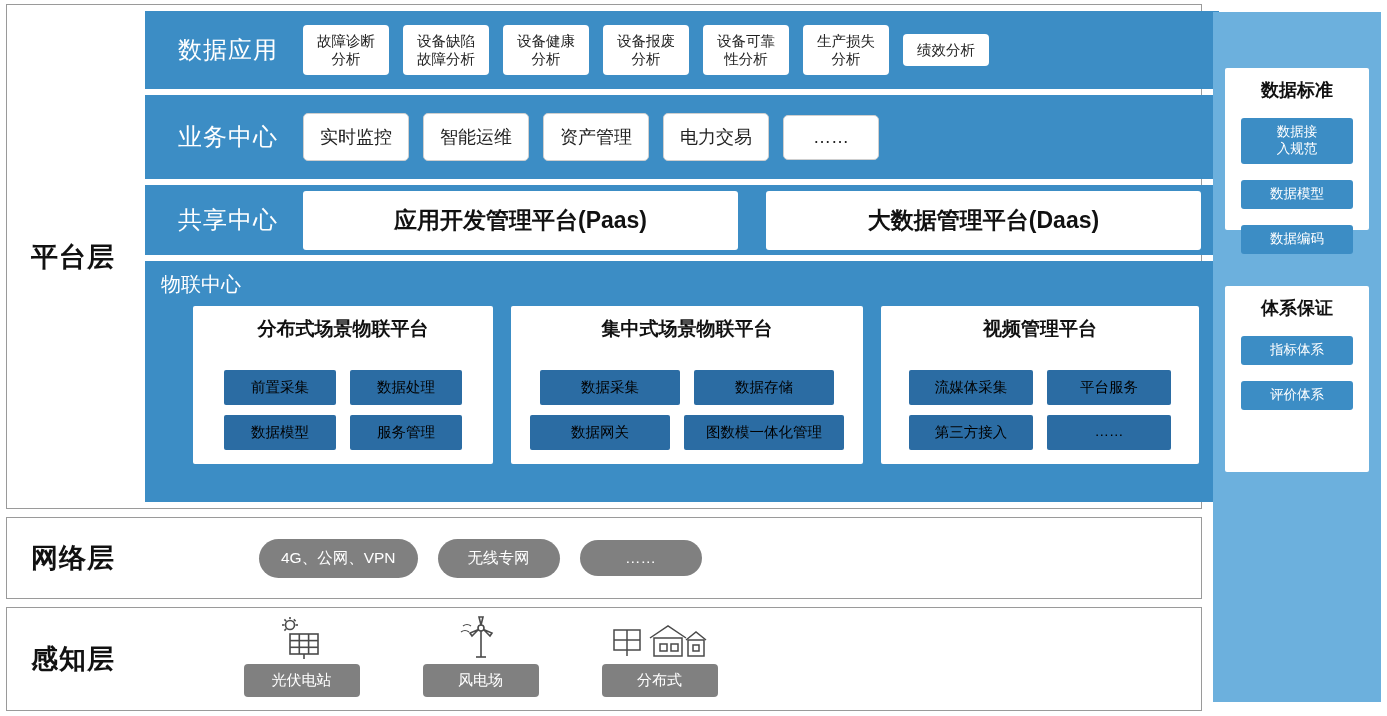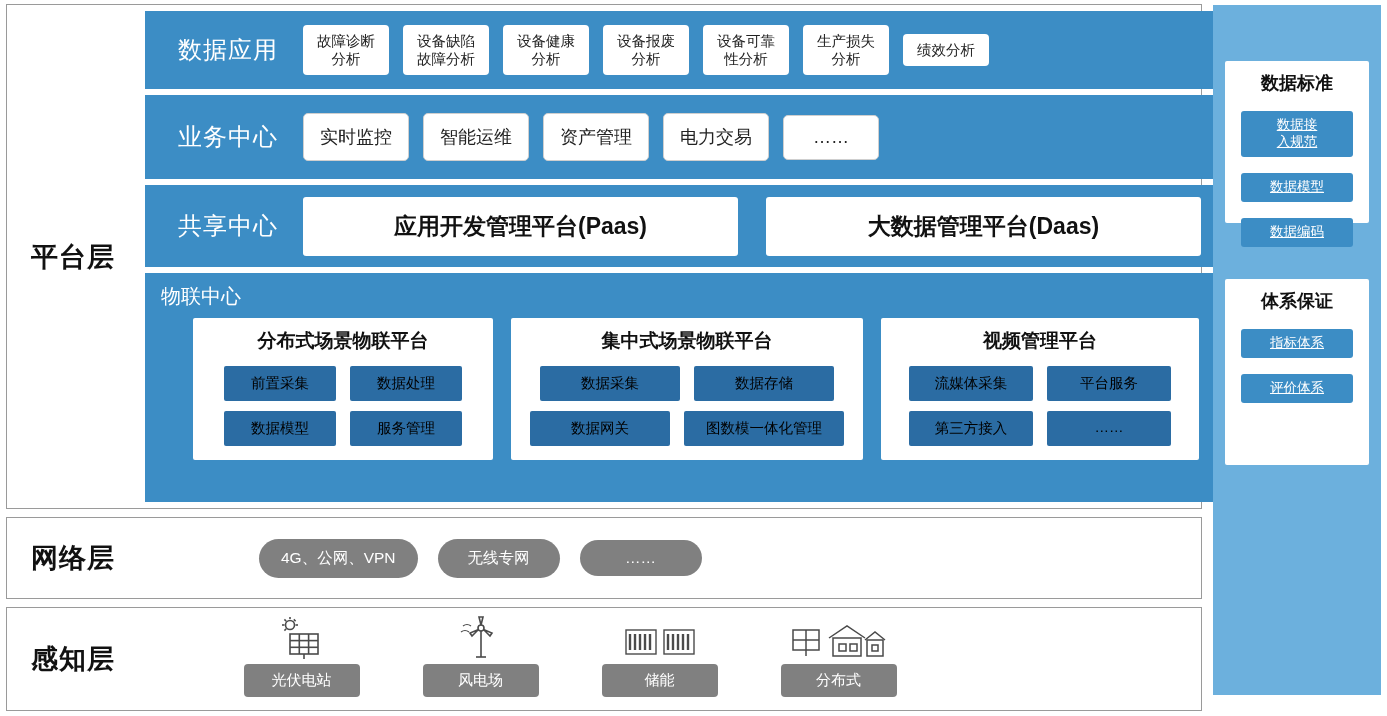--- a/index.html
+++ b/index.html
@@ -106,21 +106,21 @@
     border-radius: 5px;
     font-size: 18px;
     color: #222;
     text-align: center;
     padding: 11px 16px;
     min-width: 96px;
     box-sizing: border-box;
   }
 
   
-  .row-share { height: 82px; padding: 0 8px; }
+  .row-share { height: 70px; padding: 0 8px; }
   .share-items {
     flex: 1 1 auto;
     display: flex;
     flex-direction: row;
     align-items: center;
     gap: 28px;
     padding-right: 10px;
   }
   .platform-big {
     background: #ffffff;
@@ -162,21 +162,21 @@
     flex-direction: column;
     align-items: center;
   }
   .iot-card.c1 { width: 300px; }
   .iot-card.c2 { width: 352px; }
   .iot-card.c3 { width: 318px; }
   .iot-card-title {
     font-size: 19px;
     font-weight: bold;
     color: #111;
-    margin-bottom: 12px;
+    margin-bottom: 28px;
   }
   .iot-grid {
     display: flex;
     flex-wrap: wrap;
     gap: 10px 14px;
     justify-content: center;
     width: 100%;
   }
   .tile-blue {
     background: #2b6ca3;
@@ -261,21 +261,21 @@
     font-size: 15px;
     padding: 7px 0;
     width: 116px;
     text-align: center;
   }
 
   
   .right-col {
     position: absolute;
     left: 1213px;
-    top: 5px;
+    top: 12px;
     width: 168px;
     height: 690px;
     background: #6cb0dd;
     box-sizing: border-box;
     padding: 56px 12px 12px 12px;
   }
   .right-card {
     background: #ffffff;
     border-radius: 2px;
     padding: 10px 10px 14px 10px;
@@ -295,21 +295,20 @@
     background: #3c8dc5;
     color: #ffffff;
     font-size: 13.5px;
     border-radius: 3px;
     padding: 6px 4px;
     margin: 16px auto 11px auto;
     width: 112px;
     line-height: 1.25;
     white-space: pre-line;
     box-sizing: border-box;
-    text-decoration: underline;
   }
 </style>
 </head>
 <body>
 
 <div class="canvas">
 
   <div class="main-col">
 
     <div class="platform-box">
@@ -442,43 +441,20 @@
                 <line x1="28" y1="15" x2="28" y2="41"></line>
                 <line x1="23" y1="41" x2="33" y2="41"></line>
                 <path d="M10 10 q4 -3 8 0" stroke-width="1.2"></path>
                 <path d="M8 16 q4 -3 8 0" stroke-width="1.2"></path>
               </g>
             </svg>
           </div>
           <div class="tag-grey">风电场</div>
         </div>
 
-        <div class="sense-item">
-          <div class="sense-icon">
-            <svg width="80" height="44" viewBox="0 0 80 44">
-              <g stroke="#4a4a4a" stroke-width="1.4" fill="none">
-                <rect x="6" y="14" width="30" height="24"></rect>
-                <rect x="44" y="14" width="30" height="24"></rect>
-                <g stroke-width="2.4">
-                  <line x1="10" y1="18" x2="10" y2="34"></line>
-                  <line x1="15" y1="18" x2="15" y2="34"></line>
-                  <line x1="20" y1="18" x2="20" y2="34"></line>
-                  <line x1="25" y1="18" x2="25" y2="34"></line>
-                  <line x1="30" y1="18" x2="30" y2="34"></line>
-                  <line x1="48" y1="18" x2="48" y2="34"></line>
-                  <line x1="53" y1="18" x2="53" y2="34"></line>
-                  <line x1="58" y1="18" x2="58" y2="34"></line>
-                  <line x1="63" y1="18" x2="63" y2="34"></line>
-                  <line x1="68" y1="18" x2="68" y2="34"></line>
-                </g>
-              </g>
-            </svg>
-          </div>
-          <div class="tag-grey">储能</div>
-        </div>
 
         <div class="sense-item">
           <div class="sense-icon">
             <svg width="100" height="44" viewBox="0 0 100 44">
               <g stroke="#4a4a4a" stroke-width="1.5" fill="none">
                 <rect x="4" y="14" width="26" height="20"></rect>
                 <line x1="4" y1="24" x2="30" y2="24"></line>
                 <line x1="17" y1="14" x2="17" y2="34"></line>
                 <line x1="17" y1="34" x2="17" y2="40"></line>
                 <path d="M40 22 L58 10 L76 22"></path>

